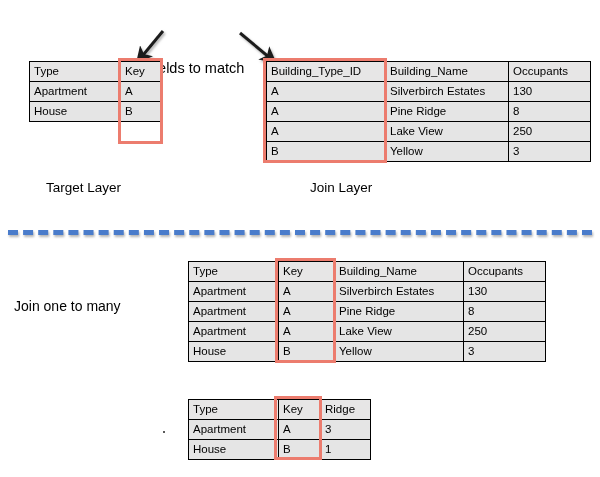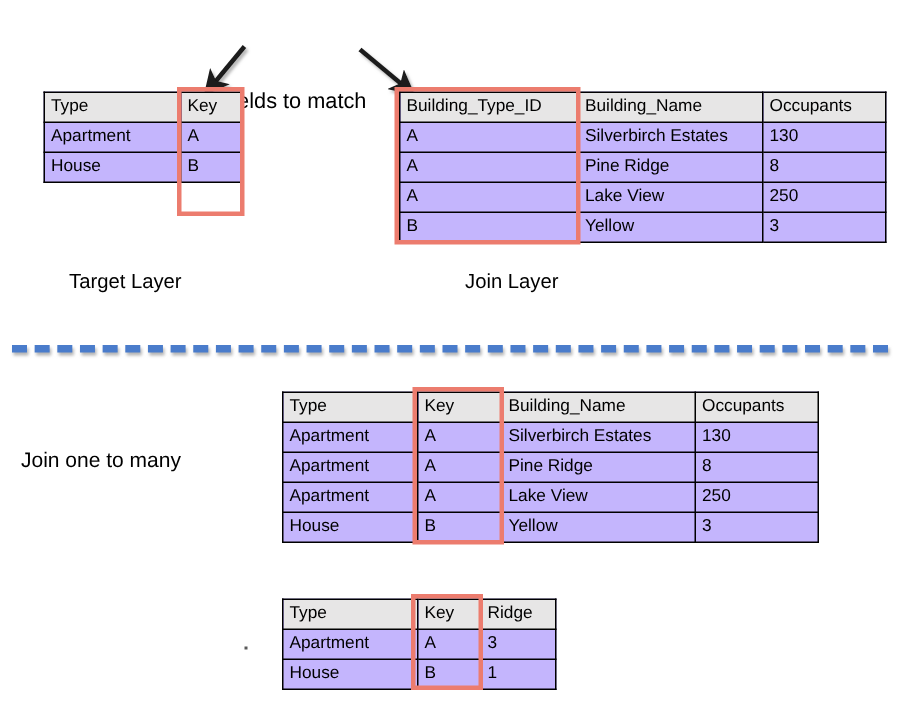--- a/index.html
+++ b/index.html
@@ -18,21 +18,21 @@
     position: relative;
     width: 600px;
     height: 477px;
   }
 
   
   .tbl {
     position: absolute;
     border-collapse: collapse;
     table-layout: fixed;
-    background: #c4b5fd;
+    background: #e5e5e5;
     font-size: 11.5px;
     line-height: 1;
   }
   .tbl td, .tbl th {
     border: 1px solid #000000;
     padding: 0 4px;
     height: 19px;
     text-align: left;
     font-weight: normal;
     white-space: nowrap;

